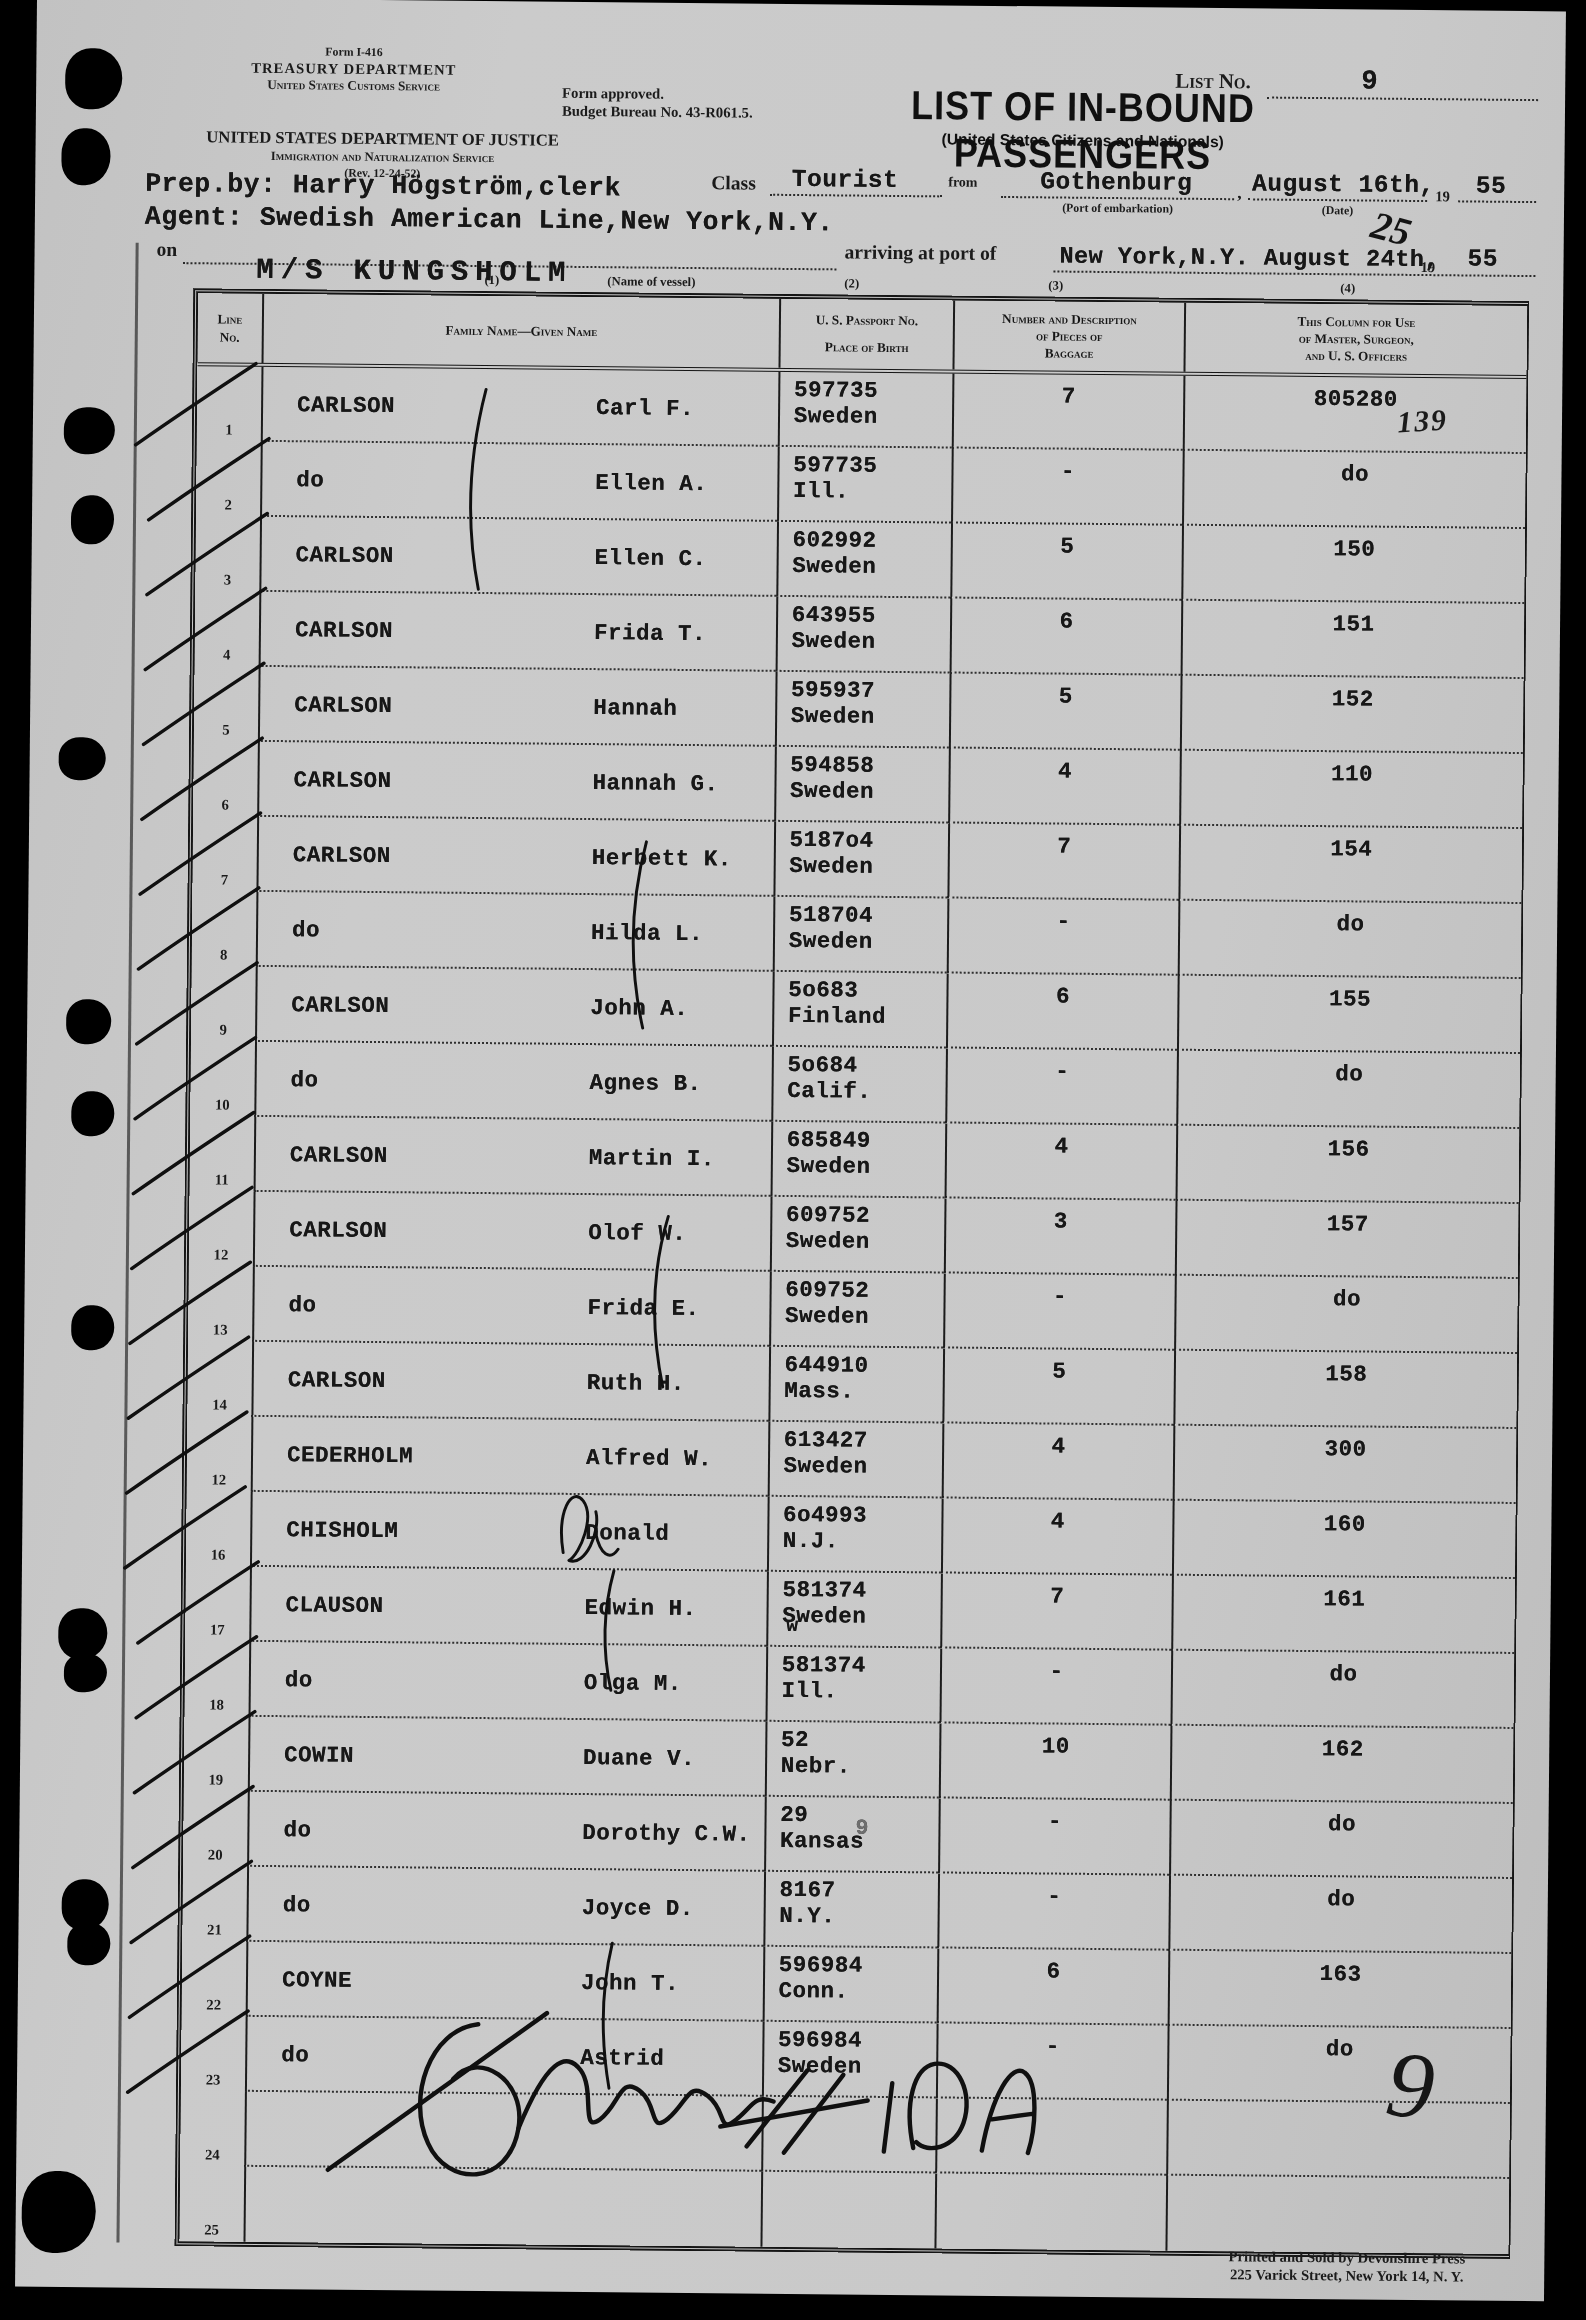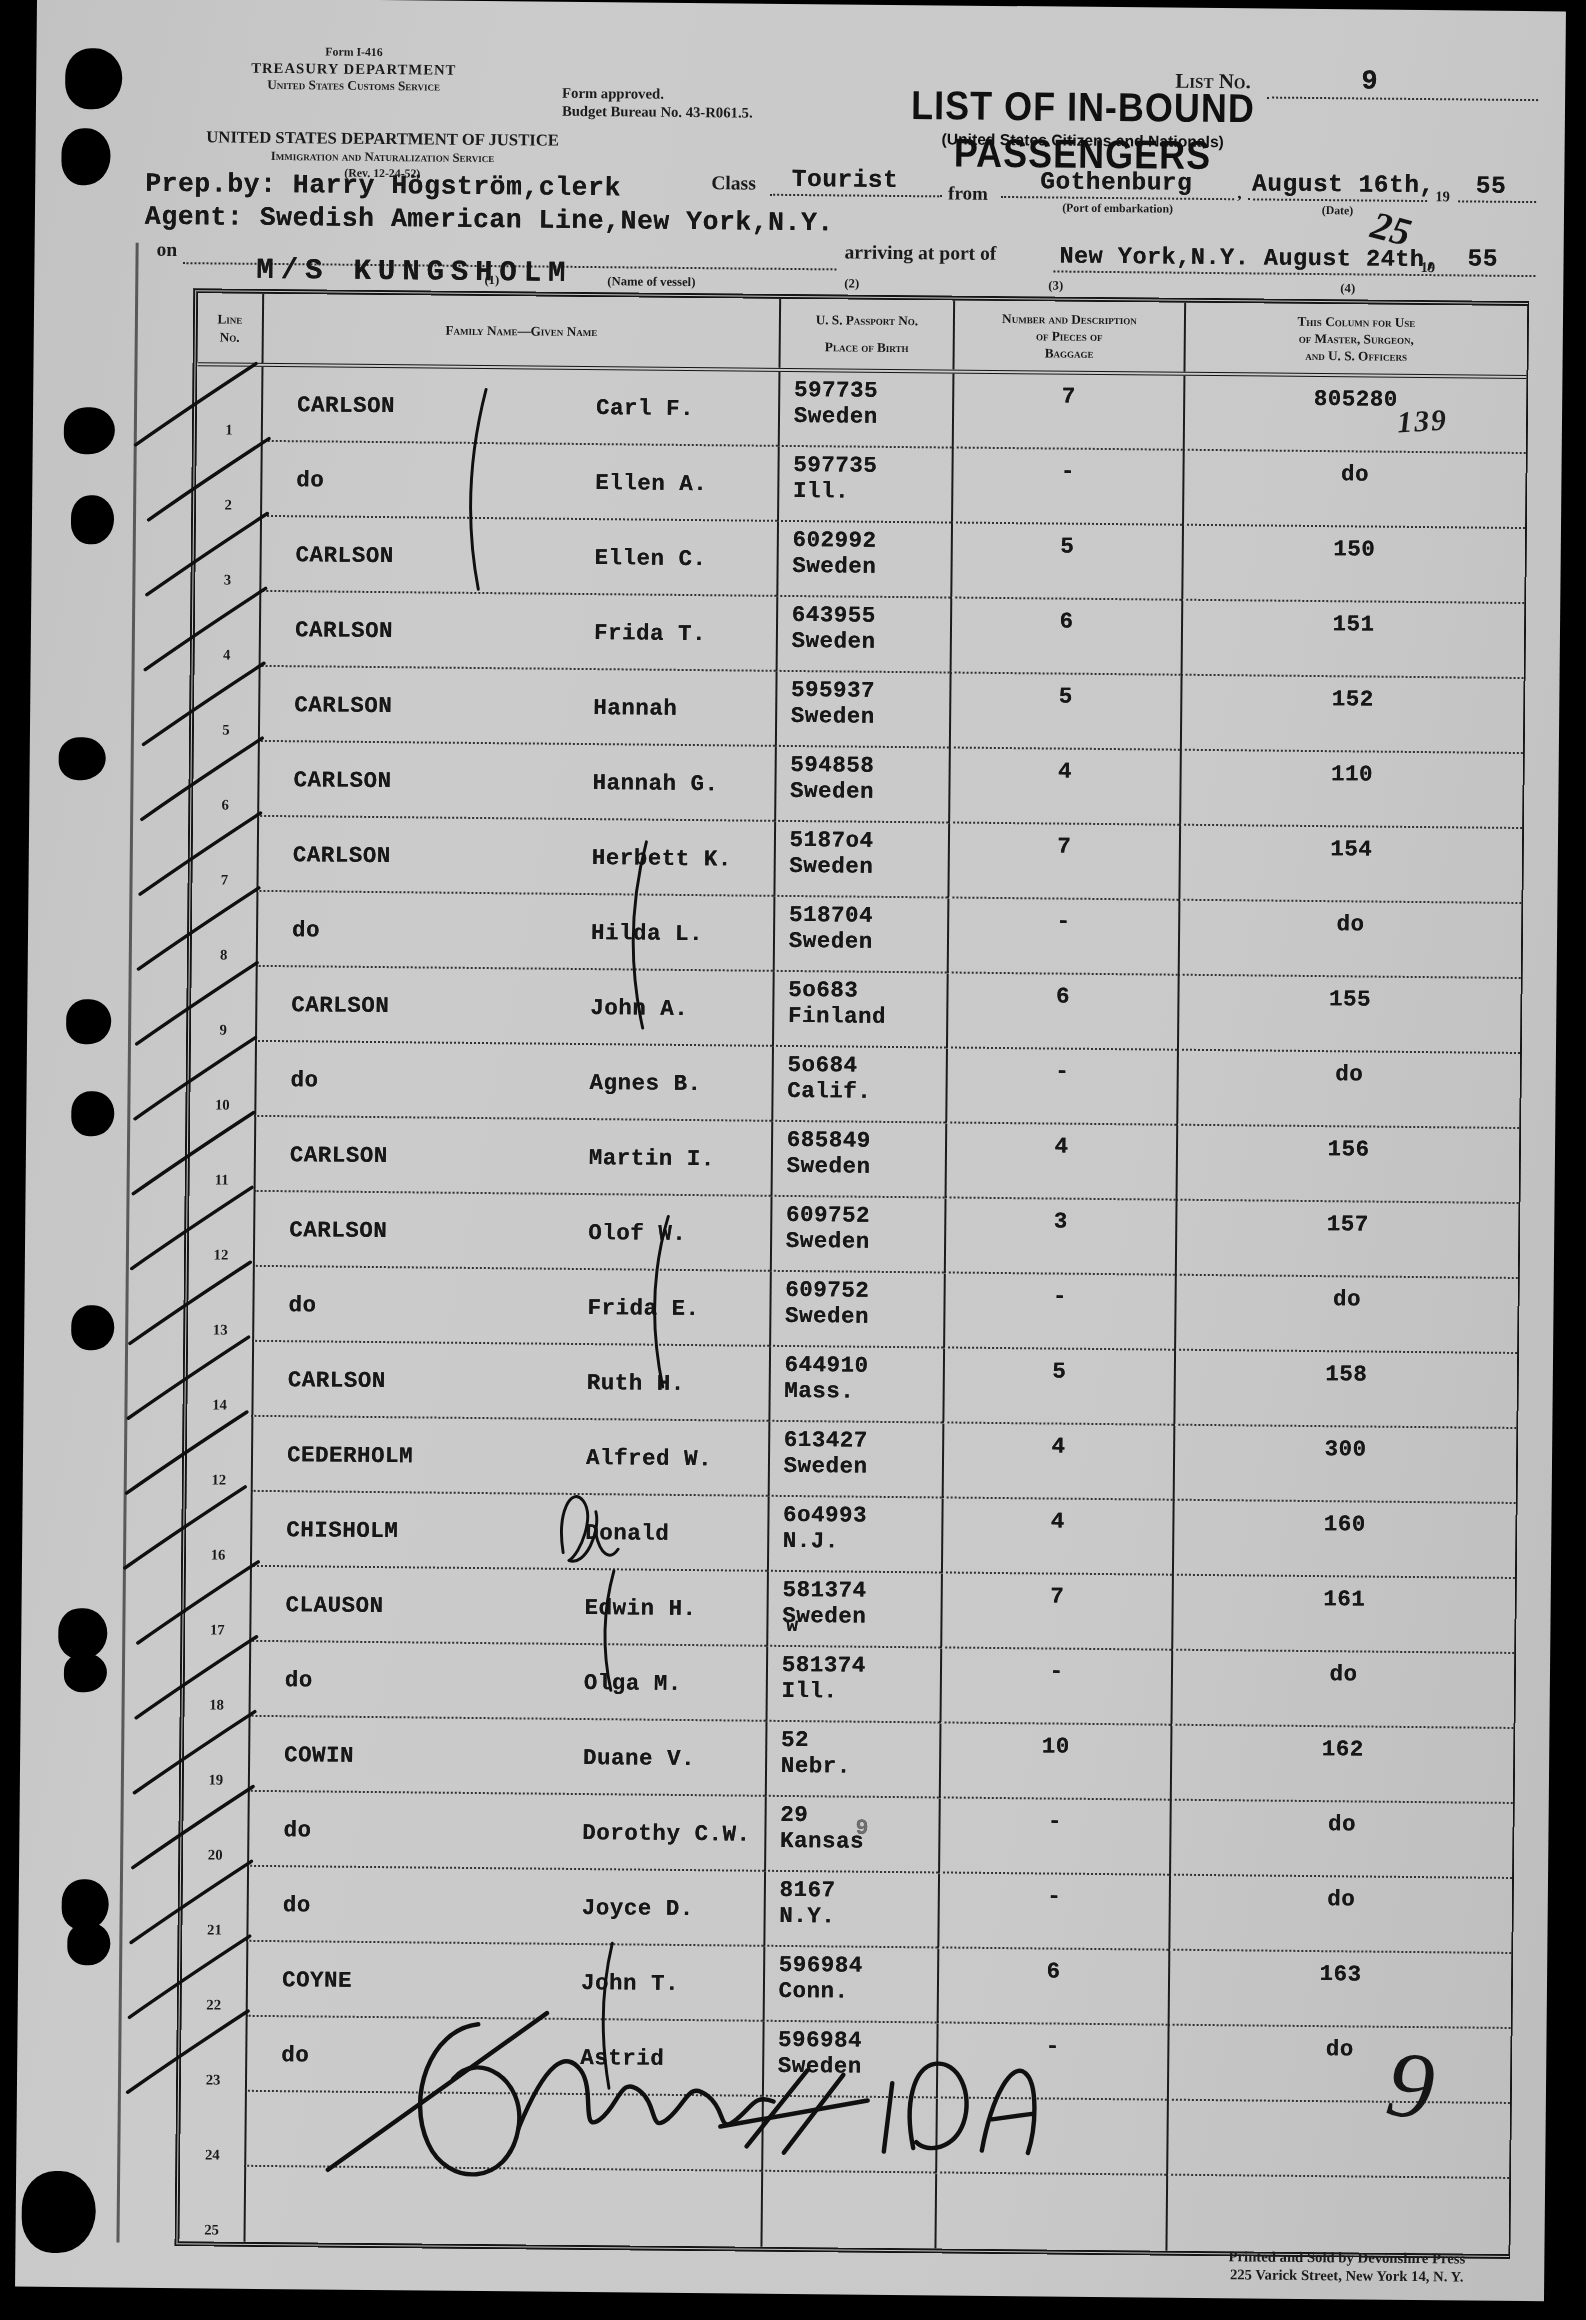--- a/index.html
+++ b/index.html
@@ -89,21 +89,21 @@
   </div>
   <div class="abs sans center" style="left:753px;top:125px;width:588px;font-size:15.7px">(United States Citizens and Nationals)</div>
 
   <div class="abs typed" style="left:110px;top:171px;font-size:26.5px">Prep.by: Harry Högström,clerk</div>
   <div class="abs typed" style="left:110px;top:204px;font-size:26.5px">Agent: Swedish American Line,New York,N.Y.</div>
 
   <span class="abs printed" style="left:676px;top:169px;font-size:19.6px">Class</span>
   <div class="dfield" style="left:735px;top:163px;width:172px;height:27.4px">
     <span class="typed" style="left:21.6px;font-size:24.5px">Tourist</span>
   </div>
-  <span class="abs printed" style="left:913px;top:177px;font-size:19px">from</span>
+  <span class="abs printed" style="left:913px;top:169px;font-size:14px">from</span>
   <div class="dfield" style="left:966px;top:163px;width:233px;height:27.4px">
     <span class="typed" style="left:39px;font-size:24.5px">Gothenburg</span>
   </div>
   <span class="abs printed" style="left:1202px;top:174px;font-size:17.6px">,</span>
   <div class="dfield" style="left:1213px;top:163px;width:179px;height:27.4px">
     <span class="typed" style="left:3.9px;font-size:24.5px">August 16th,</span>
   </div>
   <span class="abs printed" style="left:1400px;top:178px;font-size:14.7px">19</span>
   <div class="dfield" style="left:1423px;top:163px;width:78px;height:27.4px">
     <span class="typed" style="left:17.6px;font-size:24.5px">55</span>

